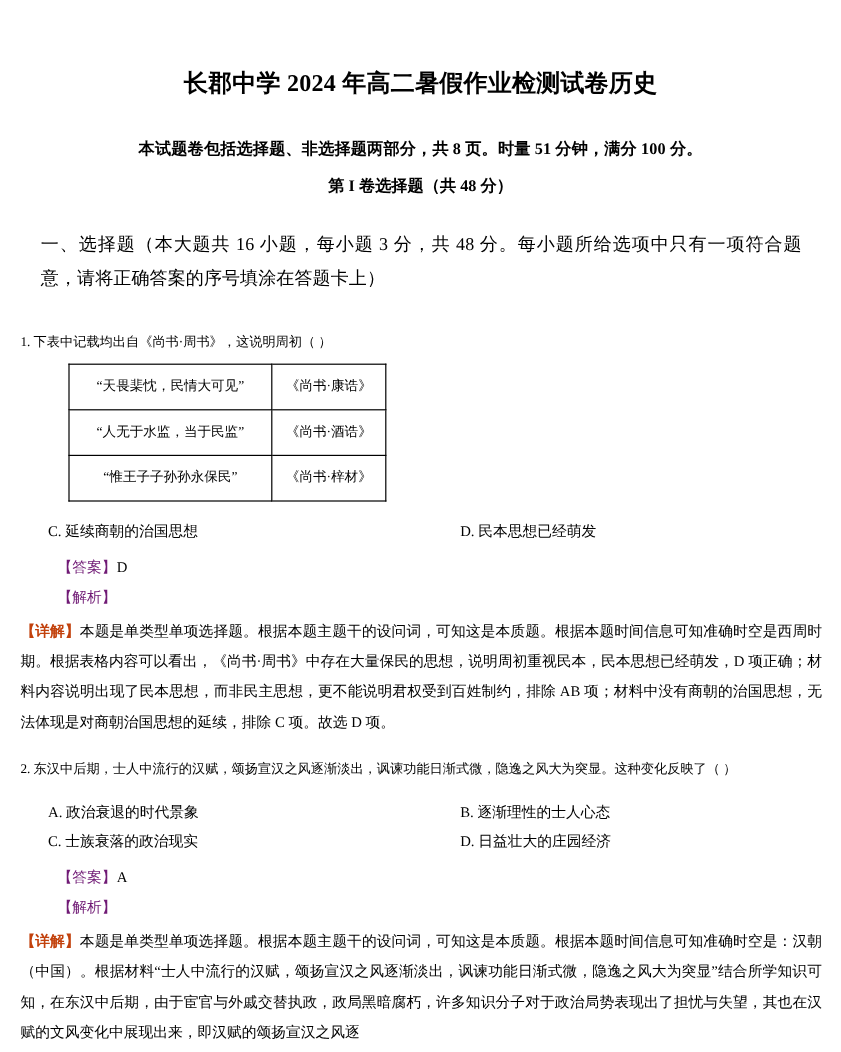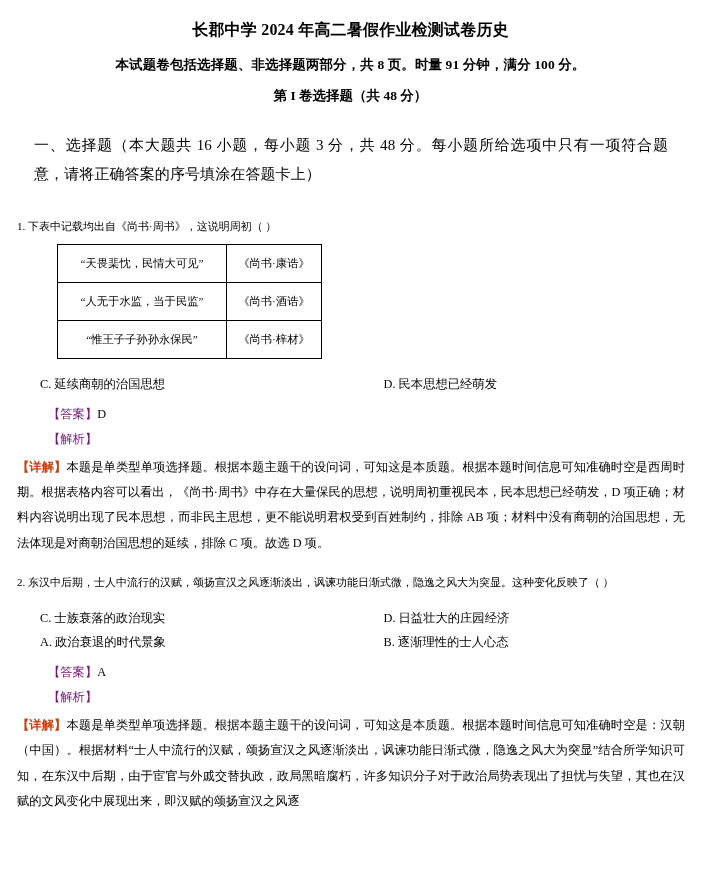--- a/index.html
+++ b/index.html
@@ -18,25 +18,25 @@
   }
   .page {
     width: 701px;
     height: 877px;
     position: relative;
     box-sizing: border-box;
     padding: 0;
   }
   .doc-title {
     text-align: center;
-    font-size: 16px;
+    font-size: 20px;
     font-weight: bold;
     letter-spacing: 0.2px;
-    margin: 0;
-    padding-top: 20px;
+    margin: 16px;
+    padding-top: 42px;
     line-height: 1.25;
     font-family: "Liberation Serif", "DejaVu Serif", serif;
   }
   .subtitle-line {
     font-size: 13.5px;
     font-weight: bold;
     text-align: center;
     margin: 0;
     padding-top: 14px;
     line-height: 1.6;
@@ -125,21 +125,21 @@
   .explain .tag { color: #c2410c; font-weight: bold; }
   .spacer-sm { height: 7px; }
 </style>
 </head>
 <body>
 
 <div class="page">
 
   <h1 class="doc-title">长郡中学 2024 年高二暑假作业检测试卷历史</h1>
 
-  <p class="subtitle-line">本试题卷包括选择题、非选择题两部分，共 8 页。时量 91 分钟，满分 100 分。</p>
+  <p class="subtitle-line">本试题卷包括选择题、非选择题两部分，共 8 页。时量 51 分钟，满分 100 分。</p>
 
   <p class="section-center">第 I 卷选择题（共 48 分）</p>
 
   <p class="section-block">一、选择题（本大题共 16 小题，每小题 3 分，共 48 分。每小题所给选项中只有一项符合题意，请将正确答案的序号填涂在答题卡上）</p>
 
   <p class="qstem">
     <span class="qnum">1.</span>
     <span>下表中记载均出自《尚书·周书》，这说明周初（      ）</span>
   </p>
 
@@ -188,38 +188,38 @@
   <div class="spacer-sm"></div>
 
   <p class="qstem">
     <span class="qnum">2.</span>
     <span>东汉中后期，士人中流行的汉赋，颂扬宣汉之风逐渐淡出，讽谏功能日渐式微，隐逸之风大为突显。这种变化反映了（      ）</span>
   </p>
 
   <div class="options">
     <div class="opt-row">
       <div class="opt left">
+        <span>A.</span>
+        <span>政治衰退的时代景象</span>
+      </div>
+      <div class="opt right">
+        <span>B.</span>
+        <span>逐渐理性的士人心态</span>
+      </div>
+    </div>
+    <div class="opt-row">
+      <div class="opt left">
         <span>C.</span>
         <span>士族衰落的政治现实</span>
       </div>
       <div class="opt right">
         <span>D.</span>
         <span>日益壮大的庄园经济</span>
       </div>
     </div>
-    <div class="opt-row">
-      <div class="opt left">
-        <span>A.</span>
-        <span>政治衰退的时代景象</span>
-      </div>
-      <div class="opt right">
-        <span>B.</span>
-        <span>逐渐理性的士人心态</span>
-      </div>
-    </div>
   </div>
 
   <p class="answer-line">
     <span class="lbl-blue">【答案】</span><span>A</span>
   </p>
 
   <p class="answer-line tight">
     <span class="lbl-blue">【解析】</span>
   </p>
 

